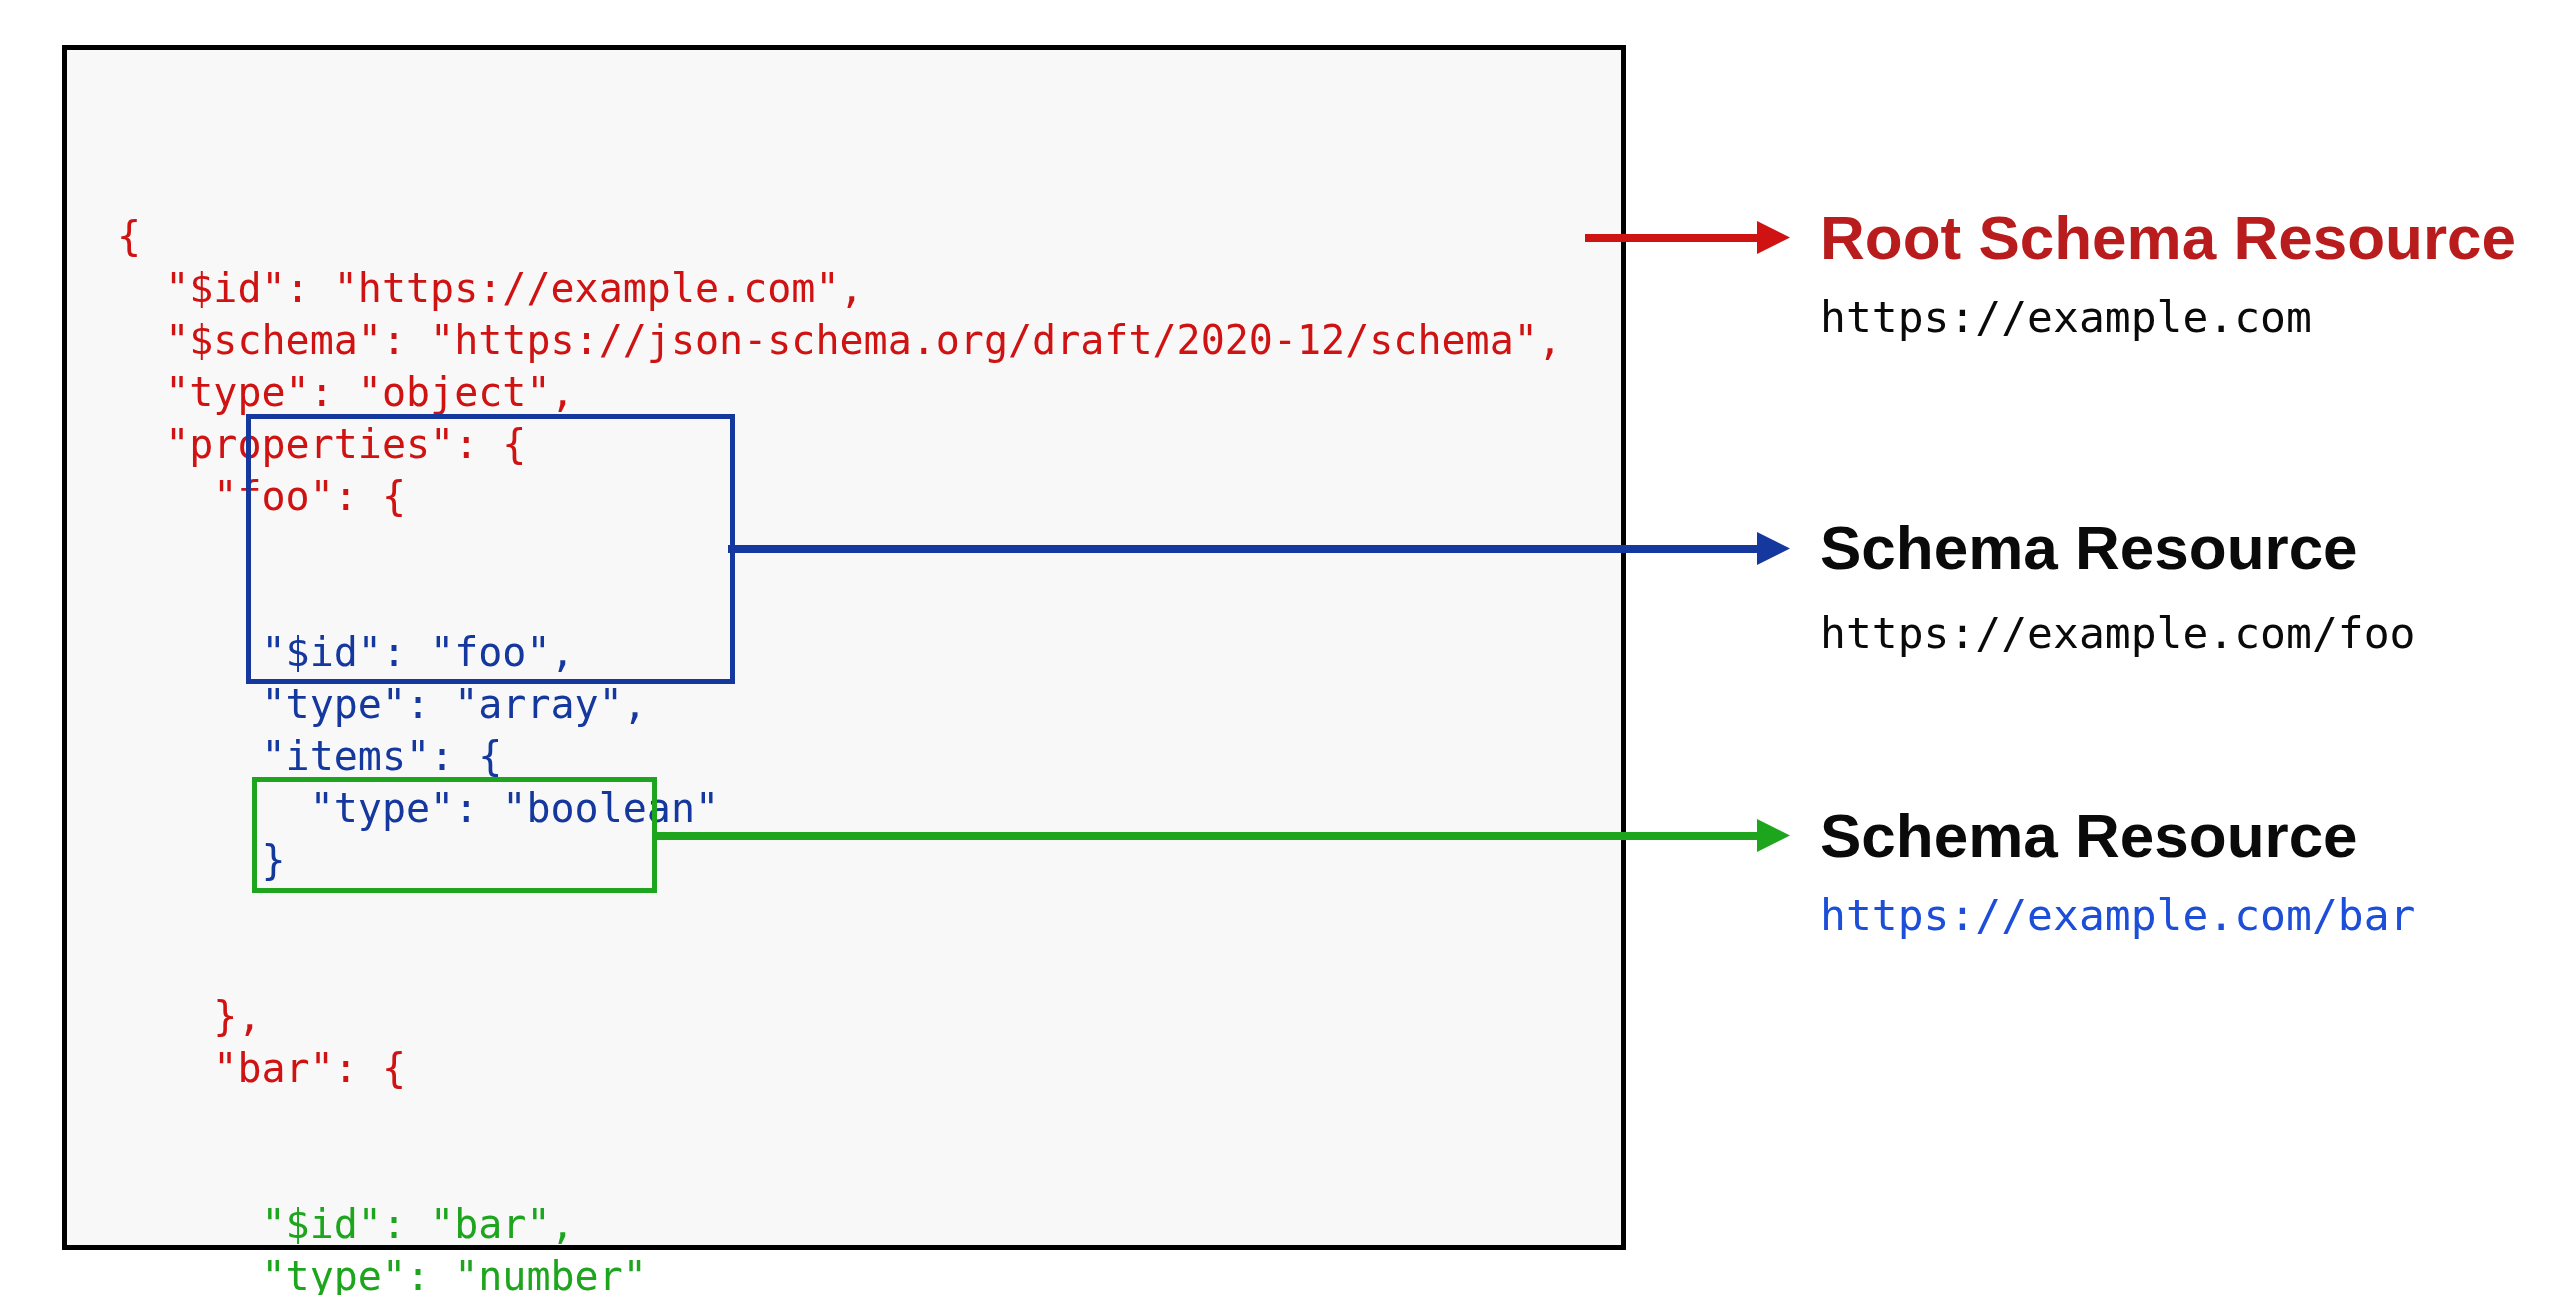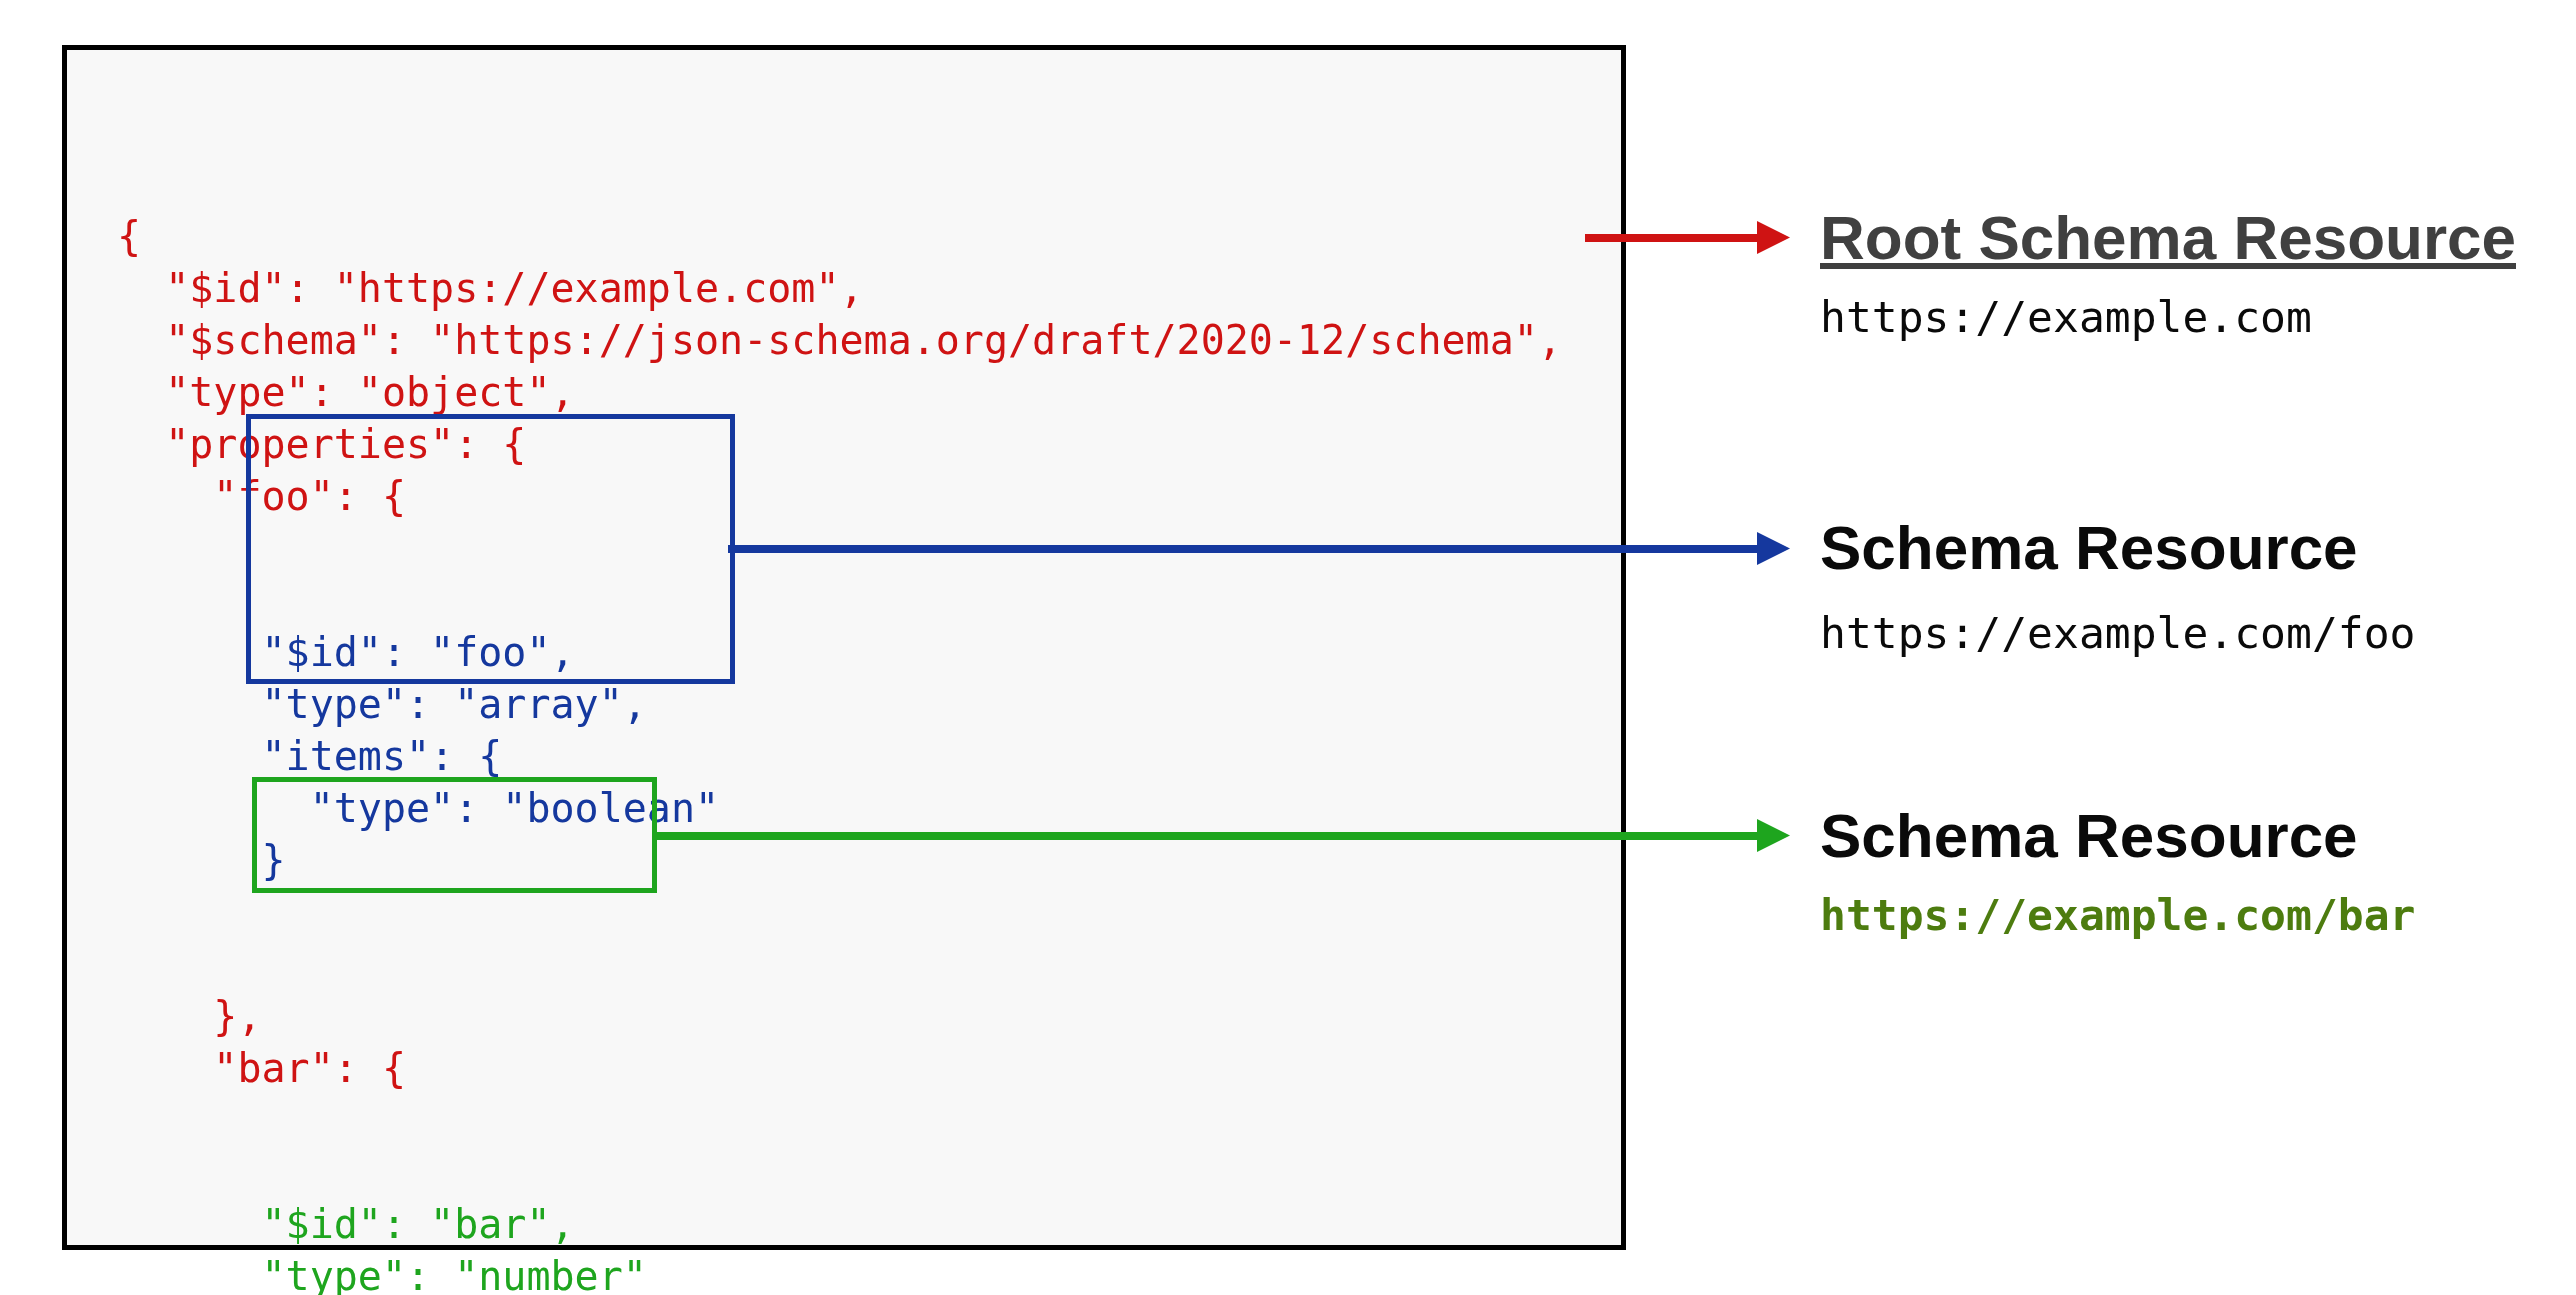--- a/index.html
+++ b/index.html
@@ -115,23 +115,23 @@
     <div class="shaft shaft-root" style="background: rgb(207, 19, 19);"></div>
     <div class="head head-root" style="background: rgb(207, 19, 19);"></div>
 
     <div class="shaft shaft-foo" style="background: rgb(21, 56, 158);"></div>
     <div class="head head-foo" style="background: rgb(21, 56, 158);"></div>
 
     <div class="shaft shaft-bar" style="background: rgb(30, 165, 30);"></div>
     <div class="head head-bar" style="background: rgb(30, 165, 30);"></div>
   </div>
 
-  <div class="anno-title t-root" style="color: #404040; text-decoration: underline;">Root Schema Resource</div>
+  <div class="anno-title t-root" style="color: #b91c1c;">Root Schema Resource</div>
   <div class="anno-uri u-root" style="color: rgb(10, 10, 10);">https://example.com</div>
 
   <div class="anno-title t-foo" style="color: rgb(10, 10, 10);">Schema Resource</div>
   <div class="anno-uri u-foo" style="color: rgb(10, 10, 10);">https://example.com/foo</div>
 
   <div class="anno-title t-bar" style="color: rgb(10, 10, 10);">Schema Resource</div>
-  <div class="anno-uri u-bar" style="color: #4d7c0f; font-weight: bold;">https://example.com/bar</div>
+  <div class="anno-uri u-bar" style="color: #1d4ed8;">https://example.com/bar</div>
 
 </div>
 
 
 </body></html>

